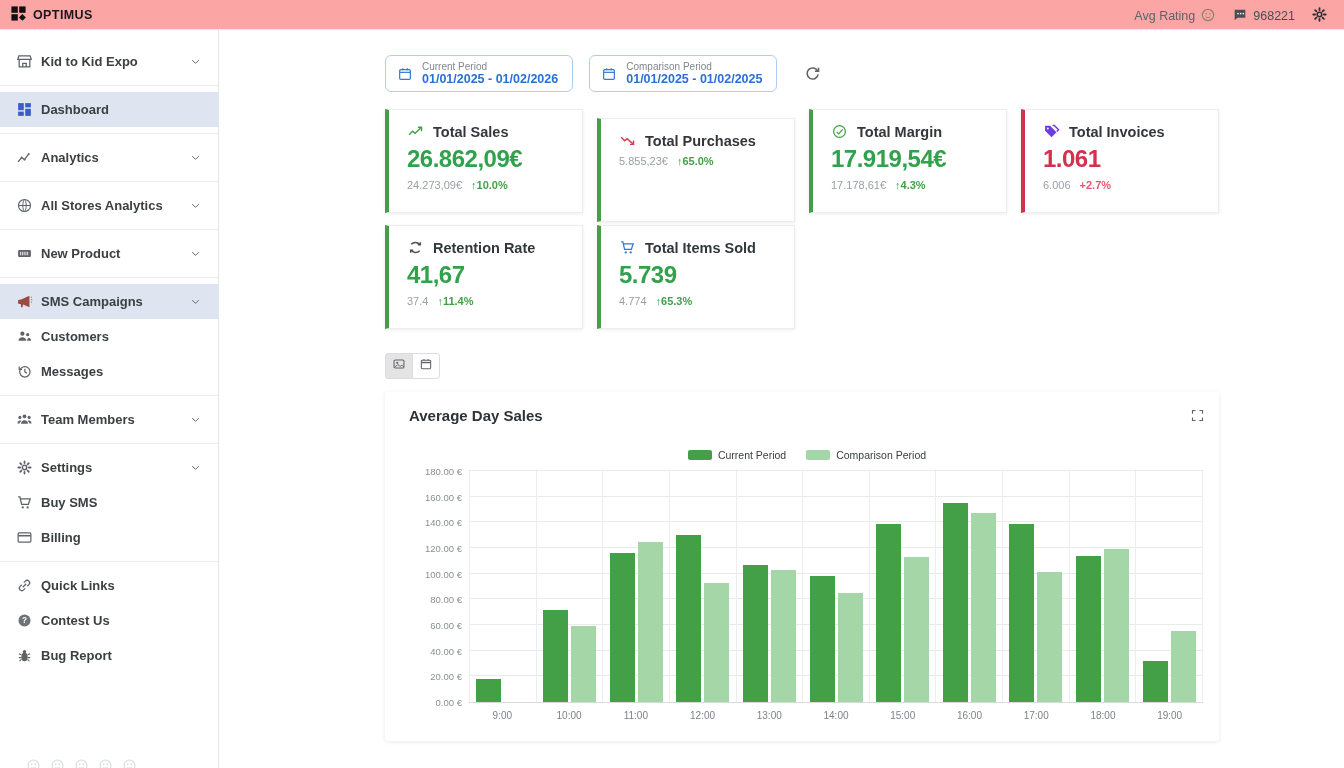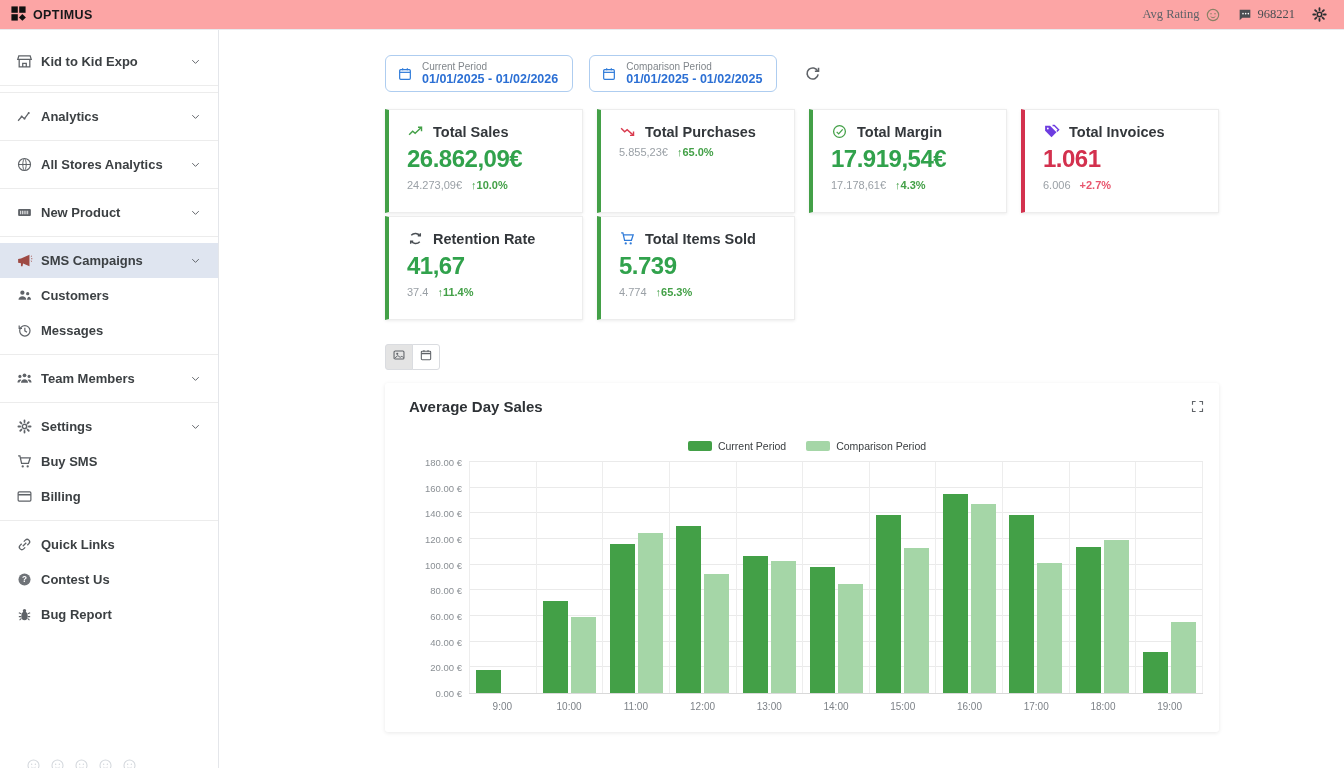--- a/index.html
+++ b/index.html
@@ -5,21 +5,21 @@
   * { box-sizing: border-box; margin: 0; padding: 0; }
   html,body { width:1344px; height:768px; overflow:hidden; }
   body { font-family:"Liberation Sans", sans-serif; background:#fff; color:#3c4043; }
 
   
   .topbar { height:30px; border-bottom:1px solid #e8eaed; display:flex; align-items:center;
             justify-content:space-between; padding:0 16px 0 10px; background:#fca5a5; }
   .brand { display:flex; align-items:center; gap:6px; font-weight:bold; font-size:12.5px;
            letter-spacing:.4px; color:#17181a; }
   .top-right { display:flex; align-items:center; gap:16px; font-size:12.5px; color:#5f6368; }
-  .top-item { display:flex; align-items:center; gap:5px; cursor:pointer;font-family:Liberation Serif, serif; }
+  .top-item { display:flex; align-items:flex-end; gap:5px; cursor:pointer; }
   .top-item svg { display:block; }
   .msg-count { color:#4a4e52; }
 
   
   .layout { display:flex; height:738px; }
   aside { width:219px; flex-shrink:0; border-right:1px solid #e4e6ea; padding-top:14px;
           position:relative; background:#fff; }
   .nav-item { display:flex; align-items:center; gap:7px; padding:0 16px; height:35px;
               font-size:13px; font-weight:bold; color:#3c4043; cursor:pointer; }
   .nav-item .nicon { width:18px; height:18px; color:#5f6368; display:flex; align-items:center; }
@@ -145,20 +145,33 @@
             </svg>
           </span>
           <span>Kid to Kid Expo</span>
           <span class="chev">
             <svg width="13" height="13" viewBox="0 0 24 24">
               <path d="M6 9.5l6 6 6-6" fill="none" stroke="currentColor" stroke-width="1.8"></path>
             </svg>
           </span>
         </div>
         <div class="divider"></div>
+        <div class="nav-item active">
+          <span class="nicon" style="color: rgb(60, 93, 200);">
+            <svg width="17" height="17" viewBox="0 0 24 24">
+              <g fill="currentColor">
+                <rect x="3" y="3" width="8" height="10"></rect>
+                <rect x="13" y="3" width="8" height="6"></rect>
+                <rect x="13" y="11" width="8" height="10"></rect>
+                <rect x="3" y="15" width="8" height="6"></rect>
+              </g>
+            </svg>
+          </span>
+          <span>Dashboard</span>
+        </div>
         <div class="divider"></div>
         <div class="nav-item">
           <span class="nicon" style="color: rgb(95, 99, 104);">
             <svg width="17" height="17" viewBox="0 0 24 24">
               <path d="M3 18l5-6 4 3 6-8" fill="none" stroke="currentColor" stroke-width="1.8"></path>
               <circle cx="8" cy="12" r="1.4" fill="currentColor"></circle>
               <circle cx="12" cy="15" r="1.4" fill="currentColor"></circle>
               <circle cx="18" cy="7" r="1.4" fill="currentColor"></circle>
             </svg>
           </span>
@@ -420,21 +433,21 @@
               </svg>
             </span>
             <span>Total Sales</span>
           </div>
           <div class="kpi-value" style="color: rgb(49, 162, 76);">26.862,09€</div>
           <div class="kpi-sub">
             <span>24.273,09€</span>
             <span class="kpi-change" style="color: rgb(67, 160, 71);">↑10.0%</span>
           </div>
         </div>
-        <div class="kpi-card" style="border-left-color: rgb(67, 160, 71);">
+        <div class="kpi-card" style="border-left-color: rgb(67, 160, 71); margin-top: 9px;">
           <div class="kpi-head">
             <span class="kicon" style="color: rgb(217, 58, 78);">
               <svg width="17" height="17" viewBox="0 0 24 24">
                 <path d="M3 7.5l5 5 3.5-3 9 8" fill="none" stroke="currentColor" stroke-width="2"></path>
                 <path d="M15.5 17.5h5V12" fill="none" stroke="currentColor" stroke-width="2"></path>
               </svg>
             </span>
             <span>Total Purchases</span>
           </div>
           <div class="kpi-sub">

